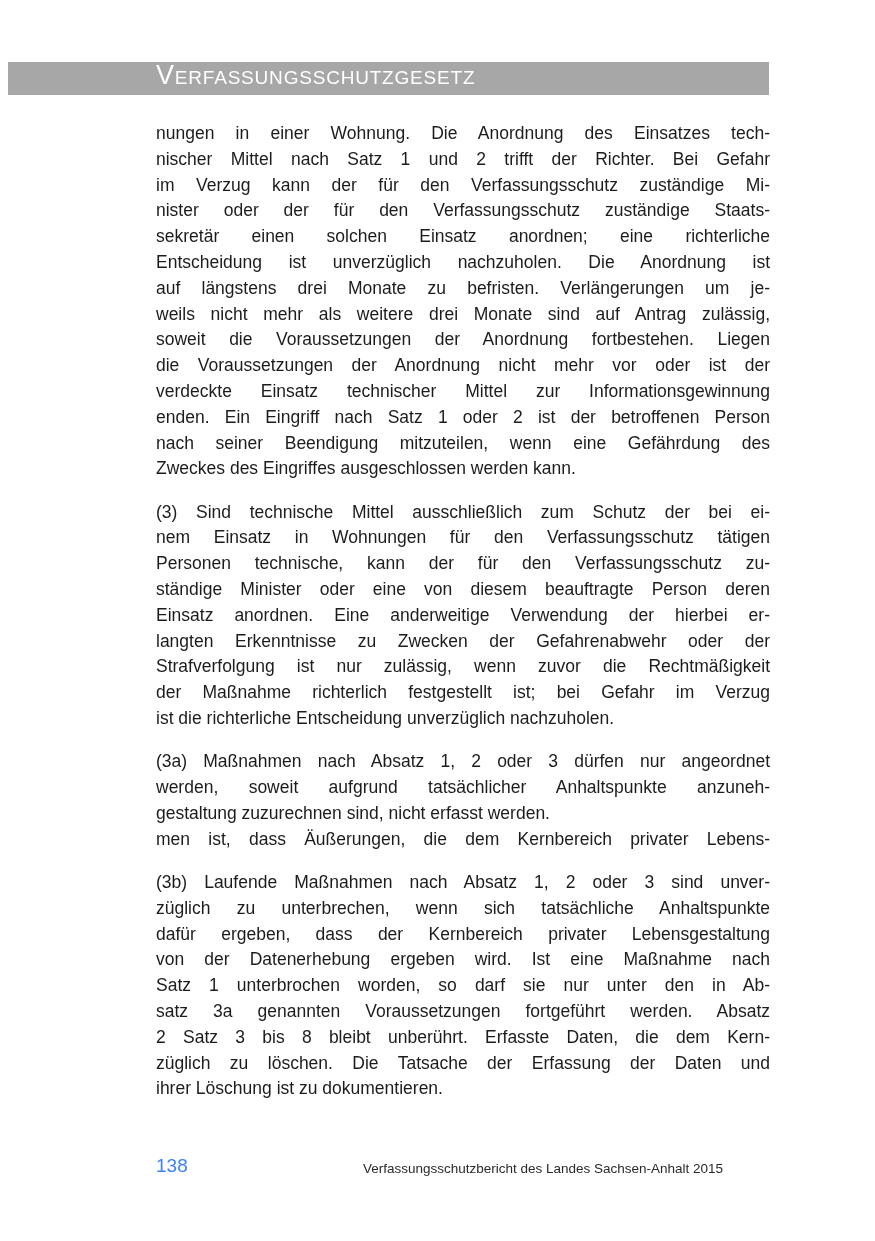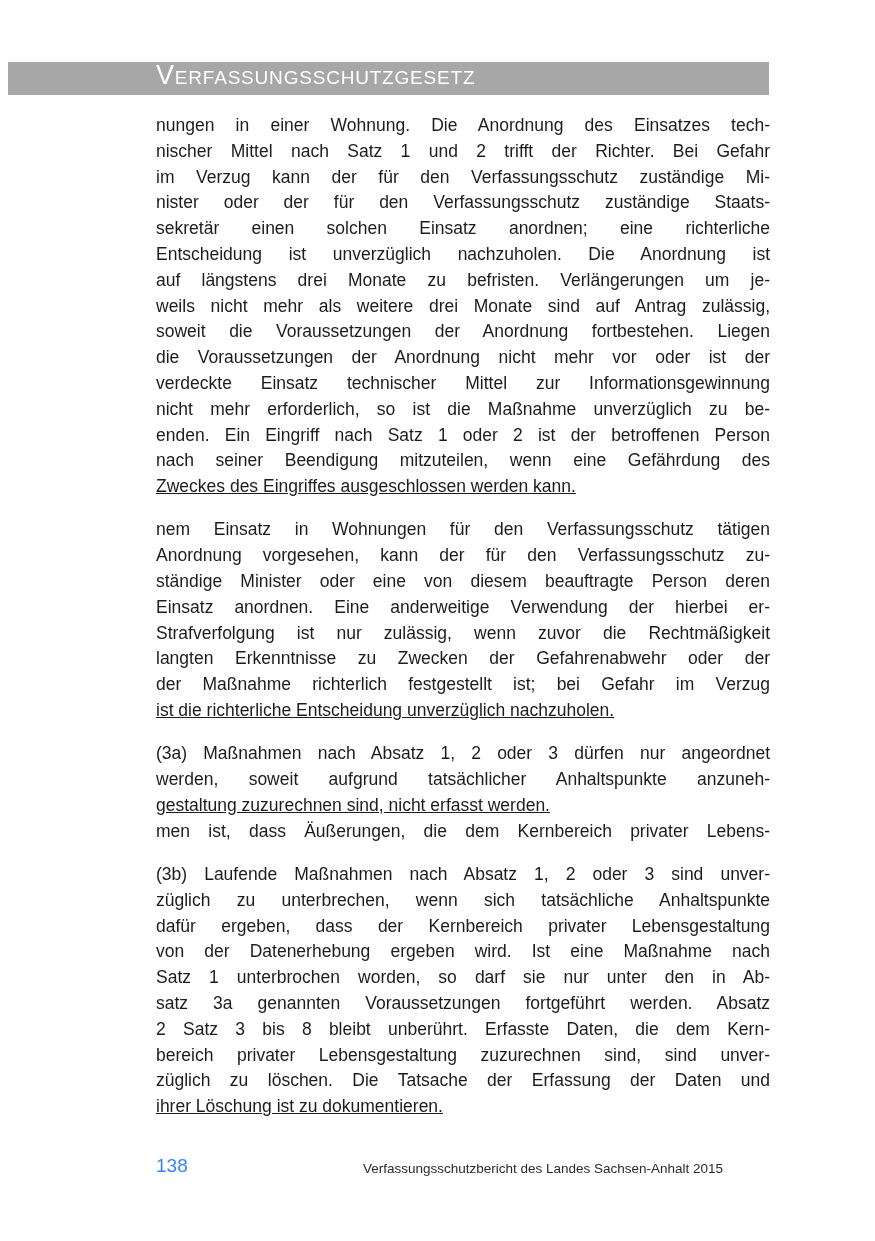--- a/index.html
+++ b/index.html
@@ -34,37 +34,36 @@
   }
   .header-title .cap {
     font-size: 27px;
   }
   .header-title .rest {
     font-size: 19px;
   }
   .body-text {
     position: absolute;
     left: 148px;
-    top: 113px;
+    top: 121px;
     width: 614px;
     color: #1c1c1c;
     font-size: 17.5px;
     line-height: 25.8px;
   }
   .para {
     margin: 0 0 17.5px 0;
   }
   .line {
     text-align: justify;
     text-align-last: justify;
     white-space: normal;
   }
   .line.last {
     text-align-last: left;
-    text-decoration: underline;
   }
   .page-number {
     position: absolute;
     left: 148px;
     top: 1155px;
     font-size: 19px;
     color: #3b82f6;
   }
   .footer-title {
     position: absolute;
@@ -91,50 +90,49 @@
         <div class="line">nischer Mittel nach Satz 1 und 2 trifft der Richter. Bei Gefahr</div>
         <div class="line">im Verzug kann der für den Verfassungsschutz zuständige Mi-</div>
         <div class="line">nister oder der für den Verfassungsschutz zuständige Staats-</div>
         <div class="line">sekretär einen solchen Einsatz anordnen; eine richterliche</div>
         <div class="line">Entscheidung ist unverzüglich nachzuholen. Die Anordnung ist</div>
         <div class="line">auf längstens drei Monate zu befristen. Verlängerungen um je-</div>
         <div class="line">weils nicht mehr als weitere drei Monate sind auf Antrag zulässig,</div>
         <div class="line">soweit die Voraussetzungen der Anordnung fortbestehen. Liegen</div>
         <div class="line">die Voraussetzungen der Anordnung nicht mehr vor oder ist der</div>
         <div class="line">verdeckte Einsatz technischer Mittel zur Informationsgewinnung</div>
-        <div class="line">nicht mehr erforderlich, so ist die Maßnahme unverzüglich zu be-</div>
         <div class="line">enden. Ein Eingriff nach Satz 1 oder 2 ist der betroffenen Person</div>
         <div class="line">nach seiner Beendigung mitzuteilen, wenn eine Gefährdung des</div>
         <div class="line last">Zweckes des Eingriffes ausgeschlossen werden kann.</div>
       </div>
       <div class="para">
+        <div class="line">(3) Sind technische Mittel ausschließlich zum Schutz der bei ei-</div>
         <div class="line">nem Einsatz in Wohnungen für den Verfassungsschutz tätigen</div>
-        <div class="line">Anordnung vorgesehen, kann der für den Verfassungsschutz zu-</div>
+        <div class="line">Personen technische, kann der für den Verfassungsschutz zu-</div>
         <div class="line">ständige Minister oder eine von diesem beauftragte Person deren</div>
         <div class="line">Einsatz anordnen. Eine anderweitige Verwendung der hierbei er-</div>
+        <div class="line">langten Erkenntnisse zu Zwecken der Gefahrenabwehr oder der</div>
         <div class="line">Strafverfolgung ist nur zulässig, wenn zuvor die Rechtmäßigkeit</div>
-        <div class="line">langten Erkenntnisse zu Zwecken der Gefahrenabwehr oder der</div>
         <div class="line">der Maßnahme richterlich festgestellt ist; bei Gefahr im Verzug</div>
         <div class="line last">ist die richterliche Entscheidung unverzüglich nachzuholen.</div>
       </div>
       <div class="para">
         <div class="line">(3a) Maßnahmen nach Absatz 1, 2 oder 3 dürfen nur angeordnet</div>
         <div class="line">werden, soweit aufgrund tatsächlicher Anhaltspunkte anzuneh-</div>
         <div class="line last">gestaltung zuzurechnen sind, nicht erfasst werden.</div>
         <div class="line">men ist, dass Äußerungen, die dem Kernbereich privater Lebens-</div>
       </div>
       <div class="para">
         <div class="line">(3b) Laufende Maßnahmen nach Absatz 1, 2 oder 3 sind unver-</div>
         <div class="line">züglich zu unterbrechen, wenn sich tatsächliche Anhaltspunkte</div>
         <div class="line">dafür ergeben, dass der Kernbereich privater Lebensgestaltung</div>
         <div class="line">von der Datenerhebung ergeben wird. Ist eine Maßnahme nach</div>
         <div class="line">Satz 1 unterbrochen worden, so darf sie nur unter den in Ab-</div>
         <div class="line">satz 3a genannten Voraussetzungen fortgeführt werden. Absatz</div>
         <div class="line">2 Satz 3 bis 8 bleibt unberührt. Erfasste Daten, die dem Kern-</div>
-        <div class="line">bereich privater Lebensgestaltung zuzurechnen sind, sind unver-</div>
         <div class="line">züglich zu löschen. Die Tatsache der Erfassung der Daten und</div>
         <div class="line last">ihrer Löschung ist zu dokumentieren.</div>
       </div>
     </div>
 
   <span class="page-number">138</span>
   <span class="footer-title">Verfassungsschutzbericht des Landes Sachsen-Anhalt 2015</span>
 
 </div>
 

